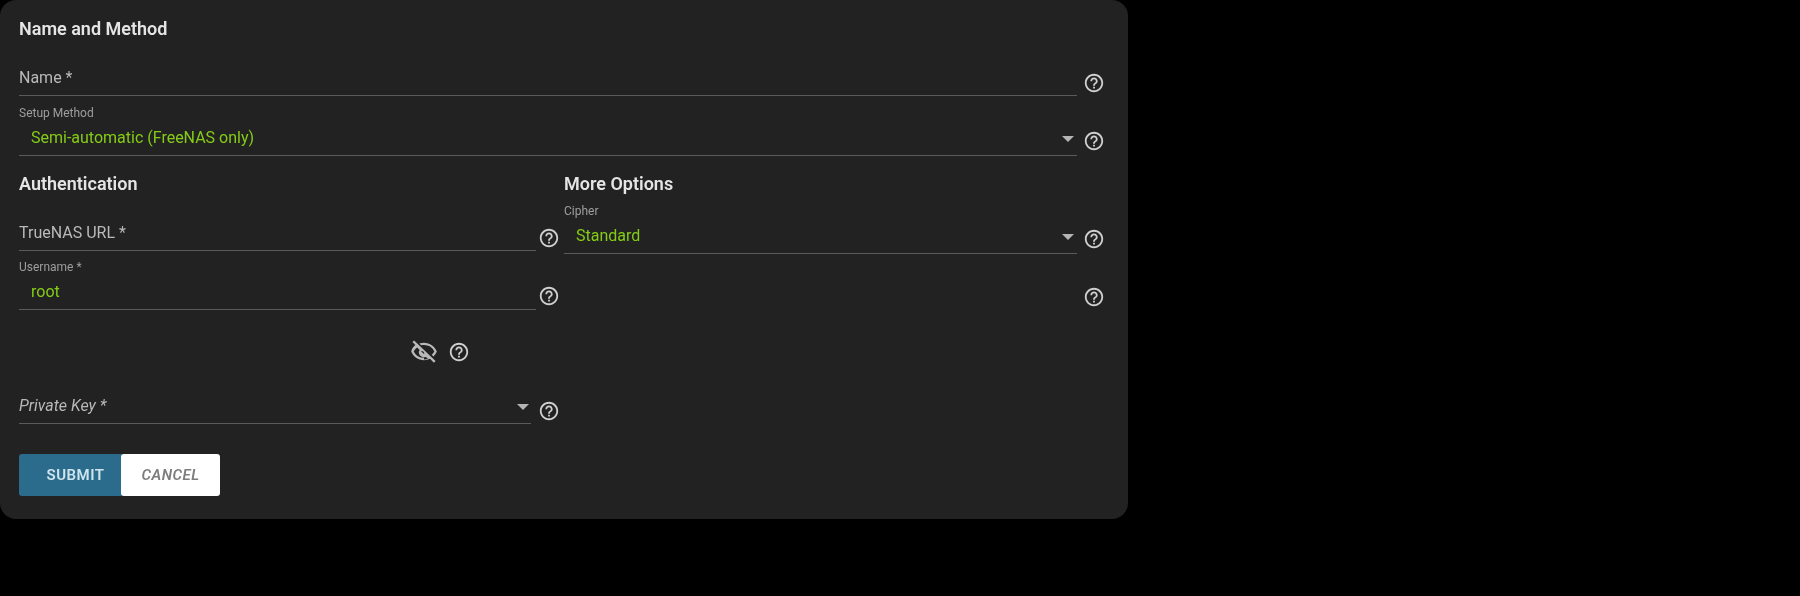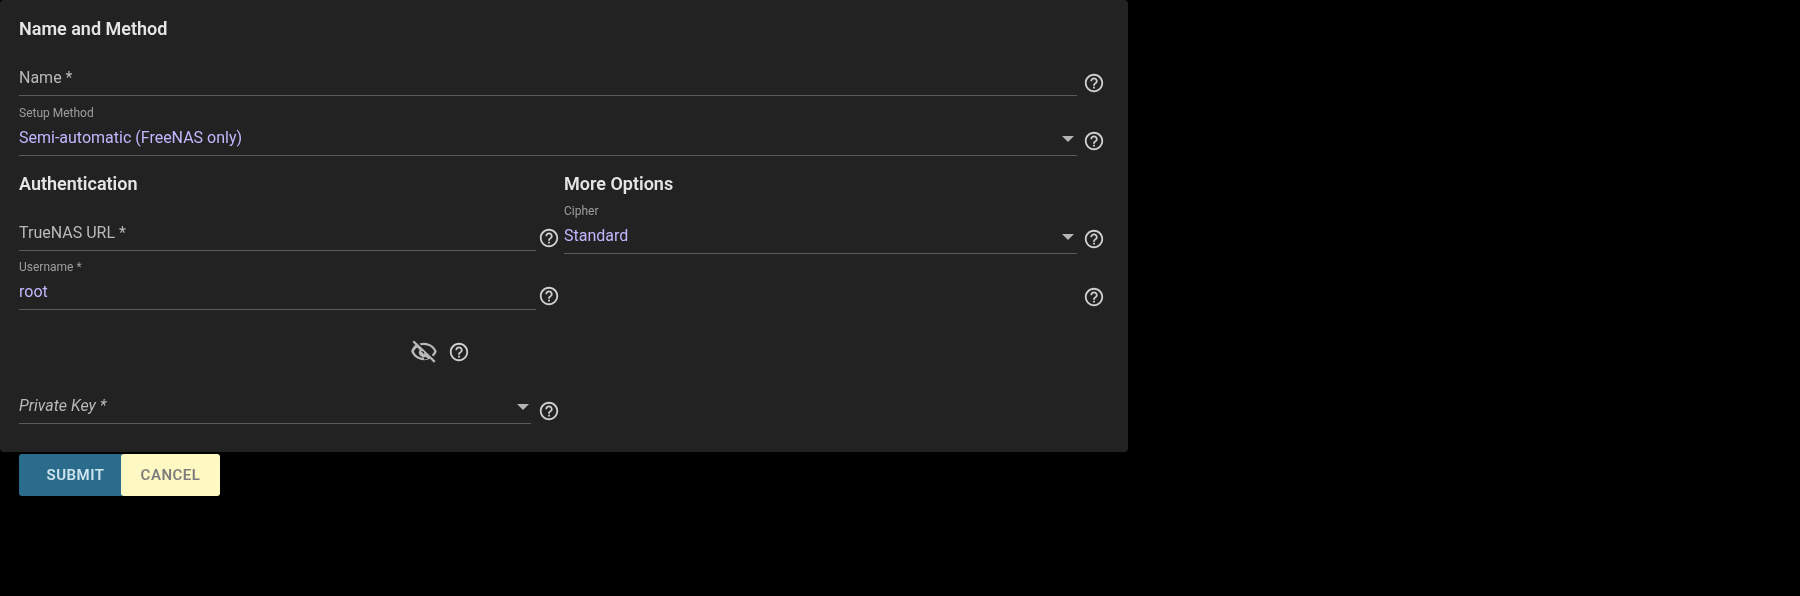--- a/index.html
+++ b/index.html
@@ -8,22 +8,22 @@
     background: #000;
     width: 1800px;
     height: 596px;
     font-family: "Roboto", "Helvetica Neue", Arial, sans-serif;
     overflow: hidden;
   }
   .panel {
     position: relative;
     background: #222222;
     width: 1128px;
-    height: 452px;
-    border-radius: 4px;
+    height: 519px;
+    border-radius: 16px;
     box-sizing: border-box;
   }
   .section-title {
     position: absolute;
     font-weight: 600;
     font-size: 18px;
     color: #e5e5e5;
   }
   .field {
     position: absolute;
@@ -38,23 +38,23 @@
   .inline-label {
     position: absolute;
     top: 6px;
     left: 0;
     font-size: 16px;
     color: #b9b9b9;
   }
   .value {
     position: absolute;
     top: 6px;
-    left: 0;
+    left: 12px;
     font-size: 16px;
-    color: #c4b5fd;
+    color: #84cc16;
   }
   .underline {
     position: absolute;
     left: 0;
     right: 0;
     bottom: 0;
     height: 1px;
     background: #5a5a5a;
   }
   .caret {
@@ -93,22 +93,23 @@
     border-radius: 3px;
     cursor: pointer;
     user-select: none;
   }
   .btn-primary {
     background: #2b6b8b;
     color: #cfe5ee;
     padding-left: 8px;
   }
   .btn-secondary {
-    background: #fef9c3;
+    background: #ffffff;
     color: #7d7d7d;
+    font-style: italic;
   }
 </style>
 </head>
 <body>
 
 <div class="panel">
 
   <div class="section-title" style="left:19px; top:18px;">Name and Method</div>
 
   <div class="field" style="left:19px; top:62px; width:1058px; height:34px;">

